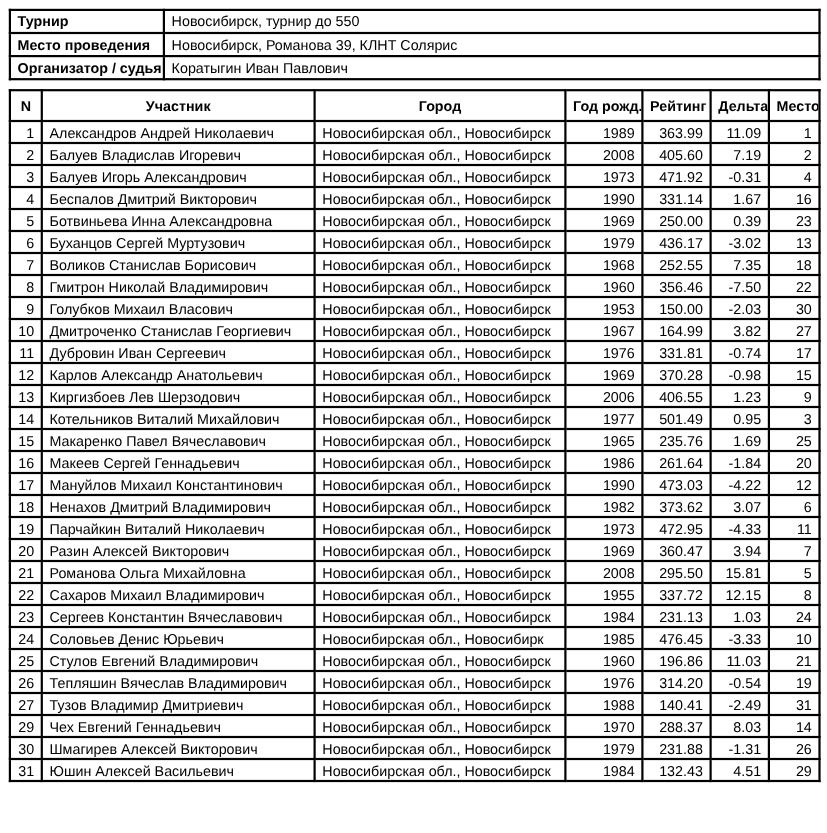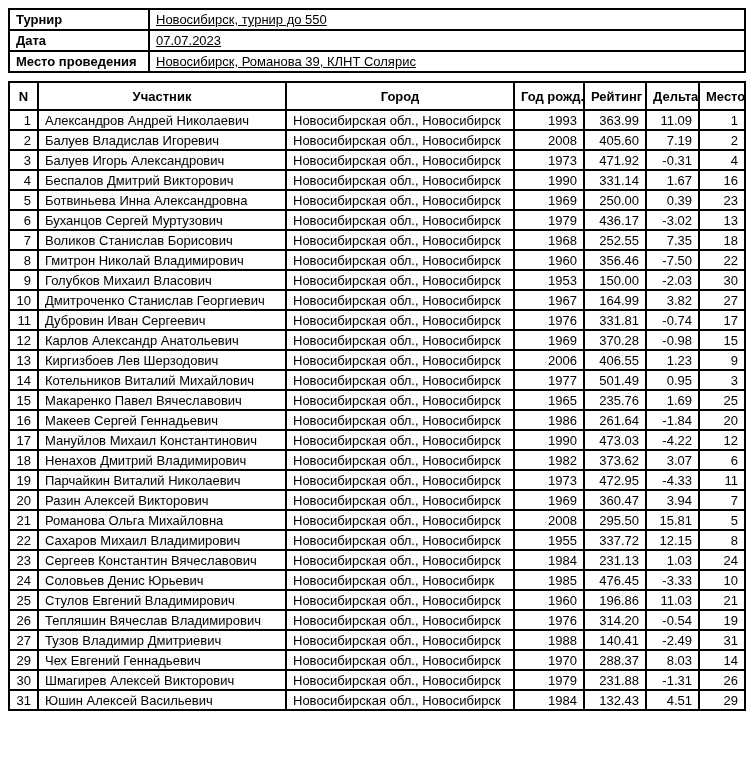--- a/index.html
+++ b/index.html
@@ -26,21 +26,21 @@
     font-size: 13px;
     line-height: 15px;
     padding: 0 6px;
     overflow: hidden;
     white-space: nowrap;
     vertical-align: middle;
   }
   
   .info-table td { height: 21px; margin-top: 36px; }
   .info-table .info-label { font-weight: bold; width: 140px; }
-  .info-table .info-value { width: 596px; text-decoration: underline; }
+  .info-table .info-value { width: 596px; }
   
   .results-table { margin-top: 8px; }
   .results-table th {
     font-weight: bold;
     text-align: center;
     height: 28px;
   }
   .results-table td { height: 20px; }
   .col-n      { width: 29px; }
   .col-part   { width: 248px; }
@@ -57,26 +57,26 @@
 
 <div class="page">
 
   <table class="info-table">
     <tbody>
       <tr>
         <td class="info-label">Турнир</td>
         <td class="info-value">Новосибирск, турнир до 550</td>
       </tr>
       <tr>
-        <td class="info-label">Дата</td>
-        <td class="info-value">07.07.2023</td>
+        <td class="info-label">Место проведения</td>
+        <td class="info-value">Новосибирск, Романова 39, КЛНТ Солярис</td>
       </tr>
       <tr>
-        <td class="info-label">Место проведения</td>
-        <td class="info-value">Новосибирск, Романова 39, КЛНТ Солярис</td>
+        <td class="info-label">Организатор / судья</td>
+        <td class="info-value">Коратыгин Иван Павлович</td>
       </tr>
     </tbody>
   </table>
 
   <table class="results-table">
     <colgroup>
       <col class="col-n">
         <col class="col-part">
         <col class="col-city">
       <col class="col-year">
@@ -93,21 +93,21 @@
         <th>Рейтинг</th>
         <th>Дельта</th>
         <th>Место</th>
       </tr>
     </thead>
     <tbody>
         <tr>
       <td class="num">1</td>
       <td class="txt">Александров Андрей Николаевич</td>
       <td class="txt">Новосибирская обл., Новосибирск</td>
-      <td class="num">1993</td>
+      <td class="num">1989</td>
       <td class="num">363.99</td>
       <td class="num">11.09</td>
       <td class="num">1</td>
     </tr>
         <tr>
       <td class="num">2</td>
       <td class="txt">Балуев Владислав Игоревич</td>
       <td class="txt">Новосибирская обл., Новосибирск</td>
       <td class="num">2008</td>
       <td class="num">405.60</td>

